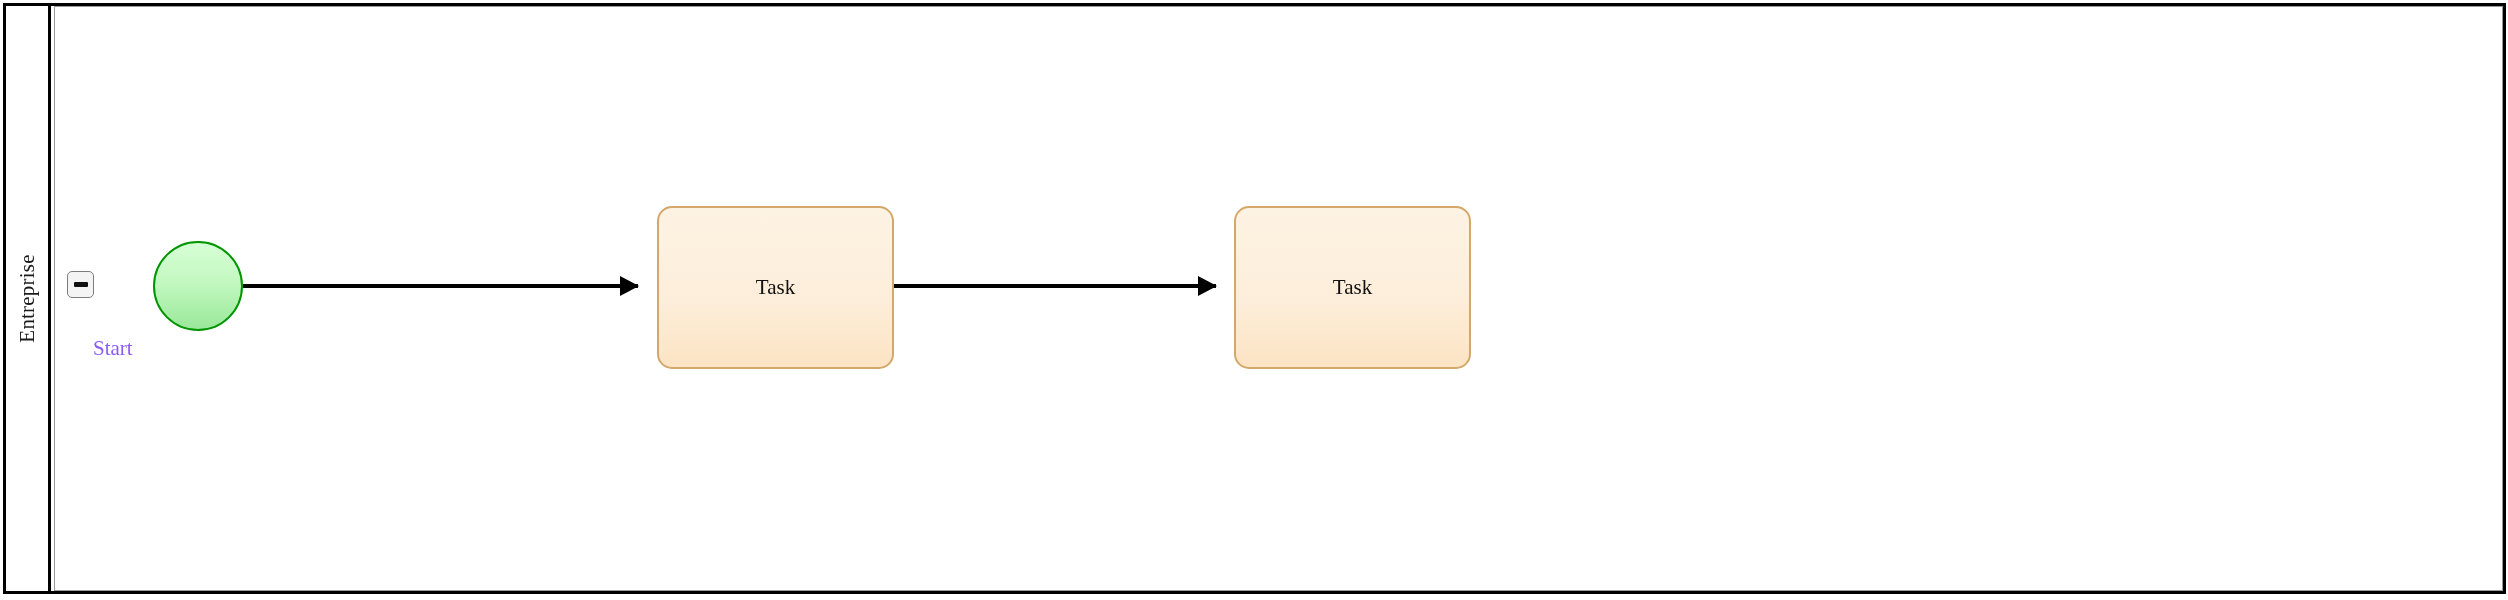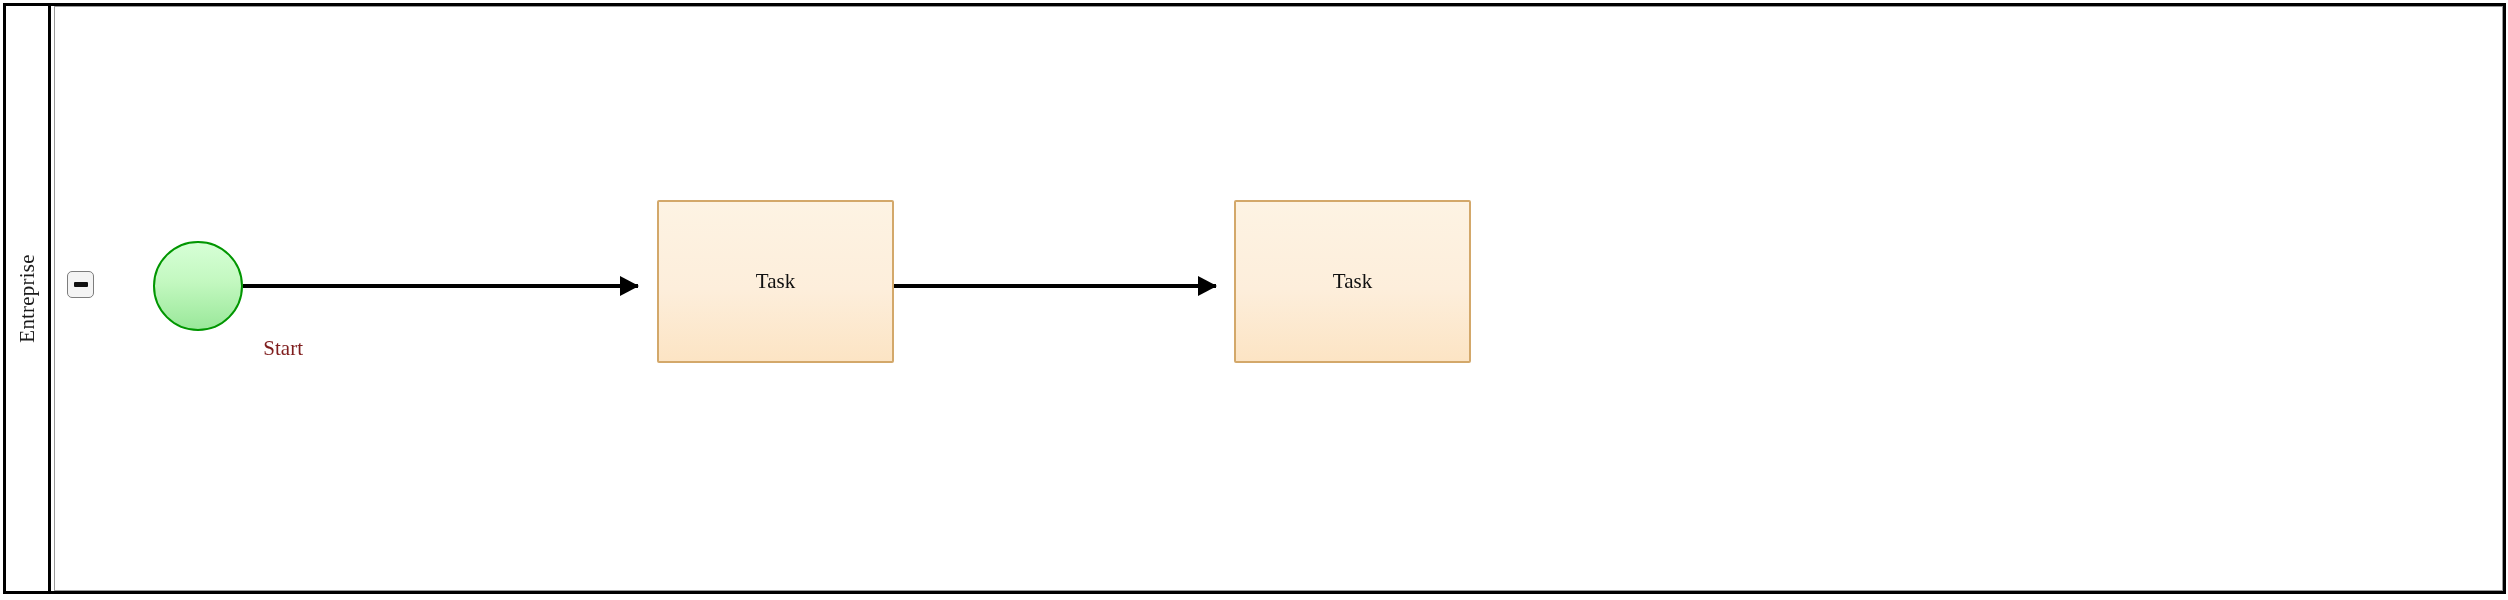--- a/index.html
+++ b/index.html
@@ -100,35 +100,35 @@
     box-sizing: border-box;
     border: 2.5px solid #019601;
     border-radius: 50%;
     background: linear-gradient(to bottom, #d6ffd6 0%, #c3f8c0 45%, #9ae89a 100%);
   }
   .start-label {
     position: absolute;
     left: 87px;
     top: 330px;
     width: 210px;
-    text-align: right;
+    text-align: left;
     font-size: 21px;
-    color: #7f1d1d;
+    color: #8b5cf6;
     font-family: "Liberation Serif", "DejaVu Serif", serif;
   }
 
   
   .task {
     position: absolute;
-    top: 194px;
+    top: 200px;
     width: 237px;
     height: 163px;
     box-sizing: border-box;
     border: 2px solid #d3a86a;
-    border-radius: 2px;
+    border-radius: 15px;
     background: linear-gradient(to bottom, #fdf3e3 0%, #fdeedb 55%, #fce4c4 100%);
     display: flex;
     align-items: center;
     justify-content: center;
   }
   .task-label {
     font-size: 21px;
     color: #111111;
     font-family: "Liberation Serif", "DejaVu Serif", serif;
   }

